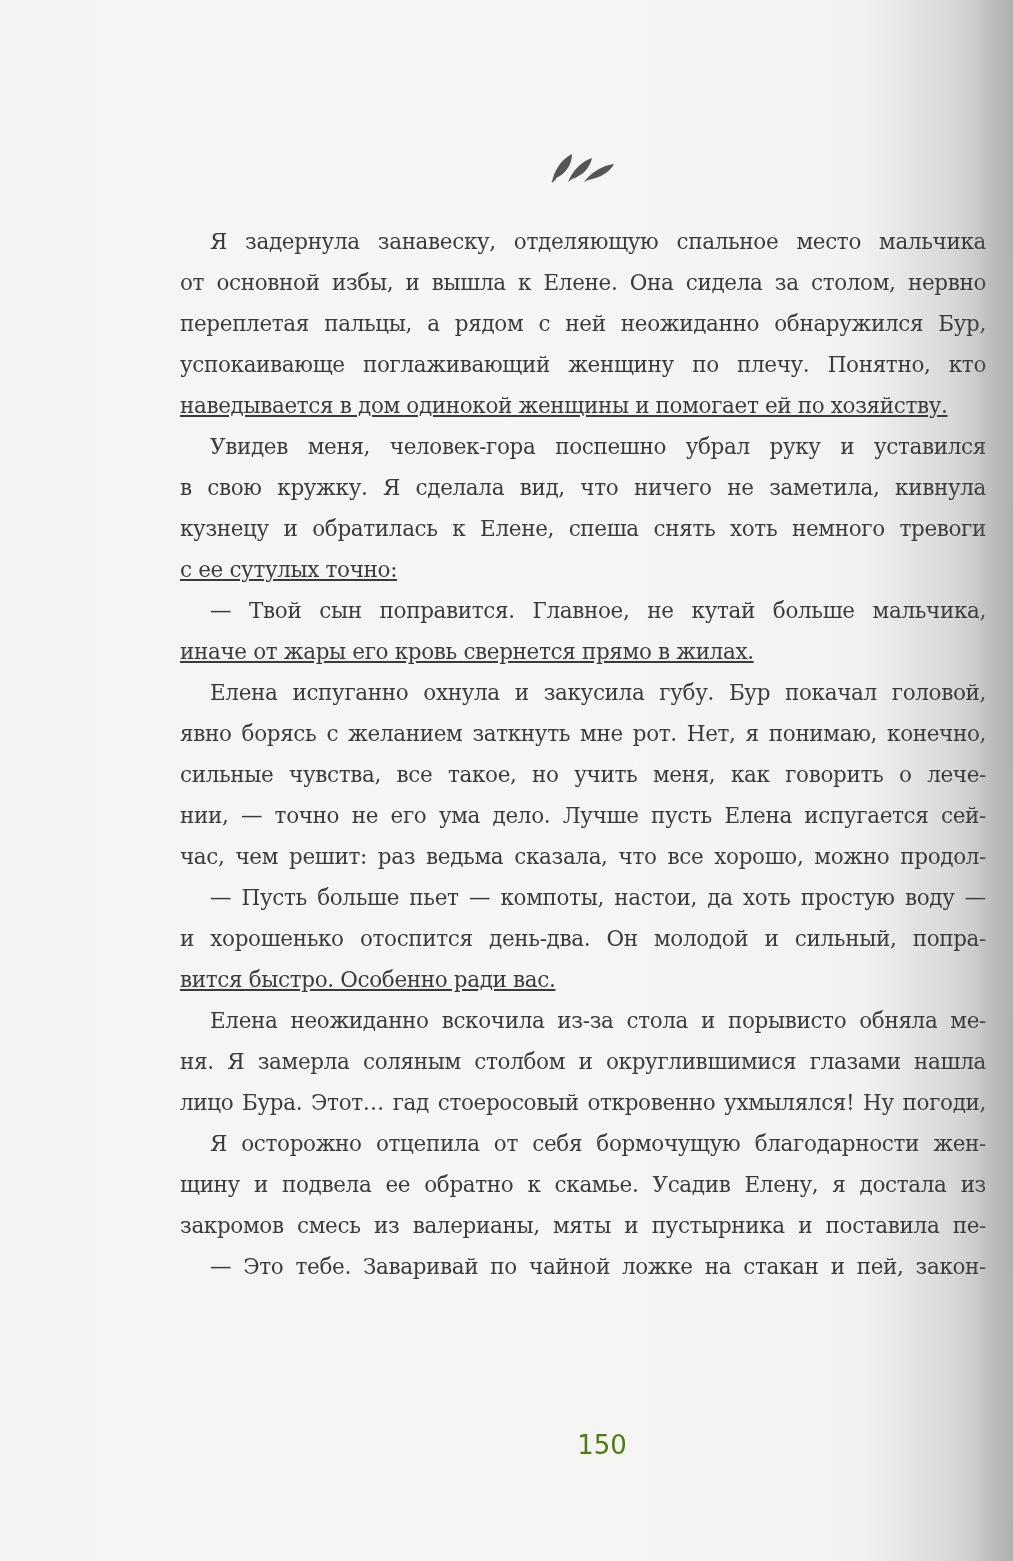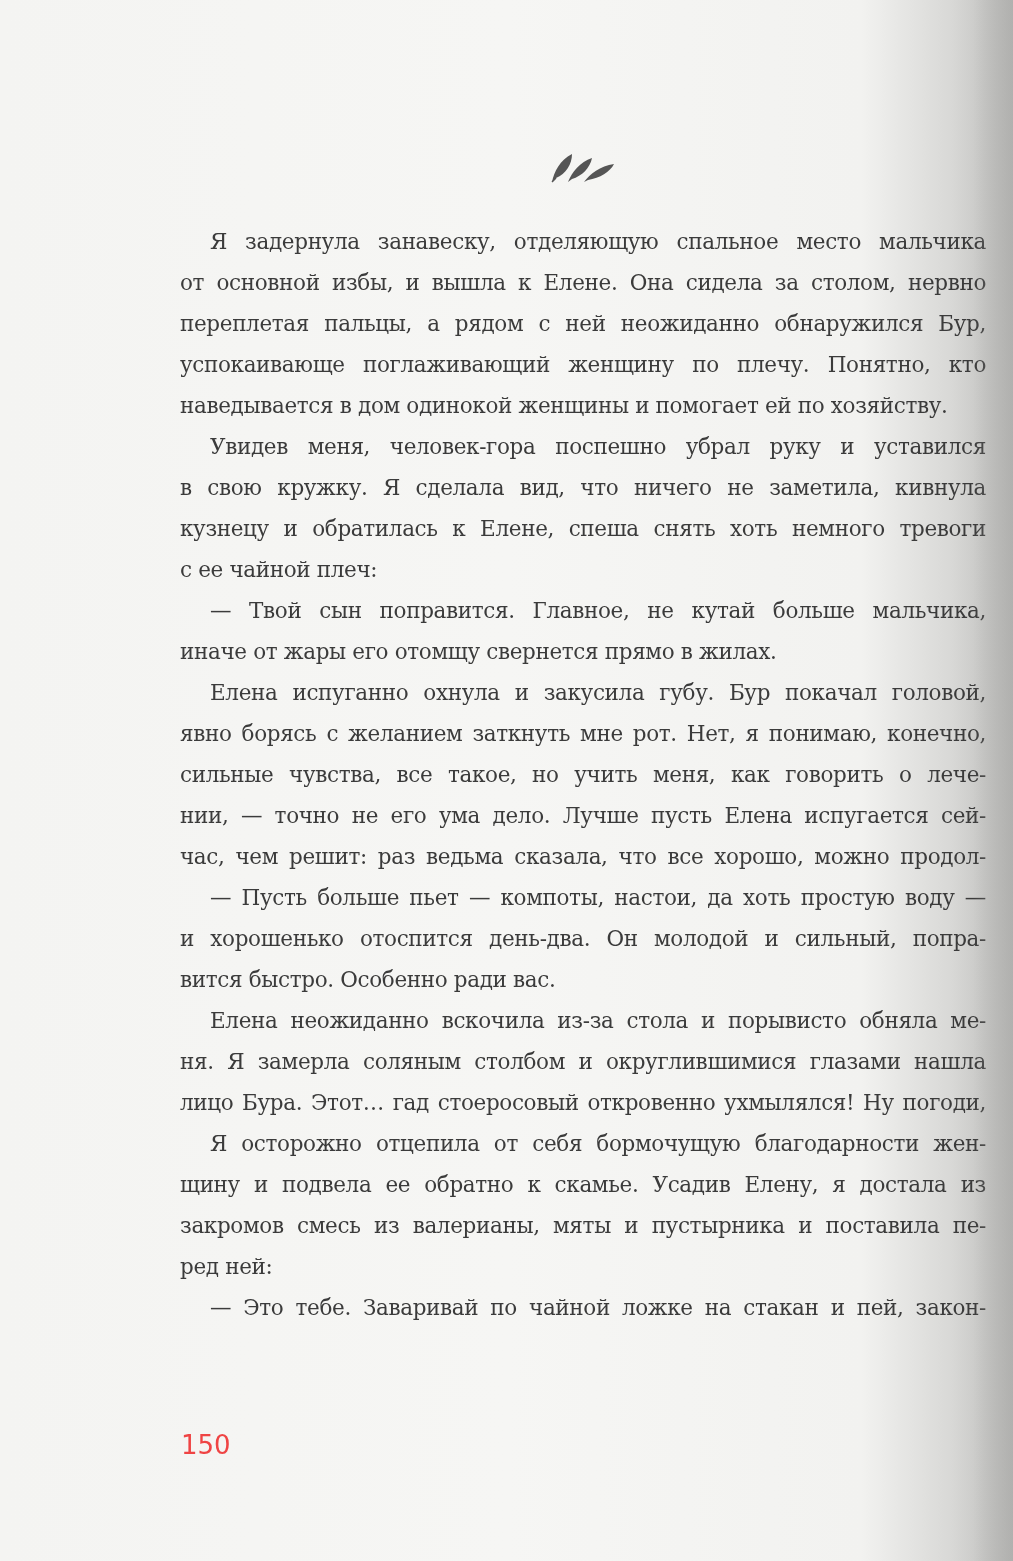--- a/index.html
+++ b/index.html
@@ -44,29 +44,31 @@
     text-align-last: justify;
     letter-spacing: -0.35px;
     word-spacing: 0px;
     overflow: visible;
   }
   .line.indent {
     padding-left: 30px;
   }
   .line.last {
     text-align-last: left;
+    text-decoration: underline;
   }
   .page-number {
     position: absolute;
-    left: 1px;
+    left: 12px;
     width: 820px;
     top: 1430px;
+    text-align: center;
     font-family: "DejaVu Sans", sans-serif;
     font-size: 26px;
-    color: #ef4444;
+    color: #4d7c0f;
   }
   .gutter-shadow {
     position: absolute;
     right: 0;
     top: 0;
     width: 40px;
     height: 1561px;
     background: linear-gradient(to right, rgba(180,180,178,0) 0%, rgba(170,170,168,0.55) 100%);
   }
 </style>
@@ -85,36 +87,35 @@
 
   <div class="text-block" id="text-block">
       <div class="line indent">Я задернула занавеску, отделяющую спальное место мальчика</div>
       <div class="line">от основной избы, и вышла к Елене. Она сидела за столом, нервно</div>
       <div class="line">переплетая пальцы, а рядом с ней неожиданно обнаружился Бур,</div>
       <div class="line">успокаивающе поглаживающий женщину по плечу. Понятно, кто</div>
       <div class="line last">наведывается в дом одинокой женщины и помогает ей по хозяйству.</div>
       <div class="line indent">Увидев меня, человек-гора поспешно убрал руку и уставился</div>
       <div class="line">в свою кружку. Я сделала вид, что ничего не заметила, кивнула</div>
       <div class="line">кузнецу и обратилась к Елене, спеша снять хоть немного тревоги</div>
-      <div class="line last">с ее чайной плеч:</div>
+      <div class="line last">с ее сутулых точно:</div>
       <div class="line indent">— Твой сын поправится. Главное, не кутай больше мальчика,</div>
-      <div class="line last">иначе от жары его отомщу свернется прямо в жилах.</div>
+      <div class="line last">иначе от жары его кровь свернется прямо в жилах.</div>
       <div class="line indent">Елена испуганно охнула и закусила губу. Бур покачал головой,</div>
       <div class="line">явно борясь с желанием заткнуть мне рот. Нет, я понимаю, конечно,</div>
       <div class="line">сильные чувства, все такое, но учить меня, как говорить о лече-</div>
       <div class="line">нии, — точно не его ума дело. Лучше пусть Елена испугается сей-</div>
       <div class="line">час, чем решит: раз ведьма сказала, что все хорошо, можно продол-</div>
       <div class="line indent">— Пусть больше пьет — компоты, настои, да хоть простую воду —</div>
       <div class="line">и хорошенько отоспится день-два. Он молодой и сильный, попра-</div>
       <div class="line last">вится быстро. Особенно ради вас.</div>
       <div class="line indent">Елена неожиданно вскочила из-за стола и порывисто обняла ме-</div>
       <div class="line">ня. Я замерла соляным столбом и округлившимися глазами нашла</div>
       <div class="line">лицо Бура. Этот… гад стоеросовый откровенно ухмылялся! Ну погоди,</div>
       <div class="line indent">Я осторожно отцепила от себя бормочущую благодарности жен-</div>
       <div class="line">щину и подвела ее обратно к скамье. Усадив Елену, я достала из</div>
       <div class="line">закромов смесь из валерианы, мяты и пустырника и поставила пе-</div>
-      <div class="line last">ред ней:</div>
       <div class="line indent">— Это тебе. Заваривай по чайной ложке на стакан и пей, закон-</div>
     </div>
 
   <div class="page-number">150</div>
 </div>
 <div class="gutter-shadow"></div>
 
 </body></html>

